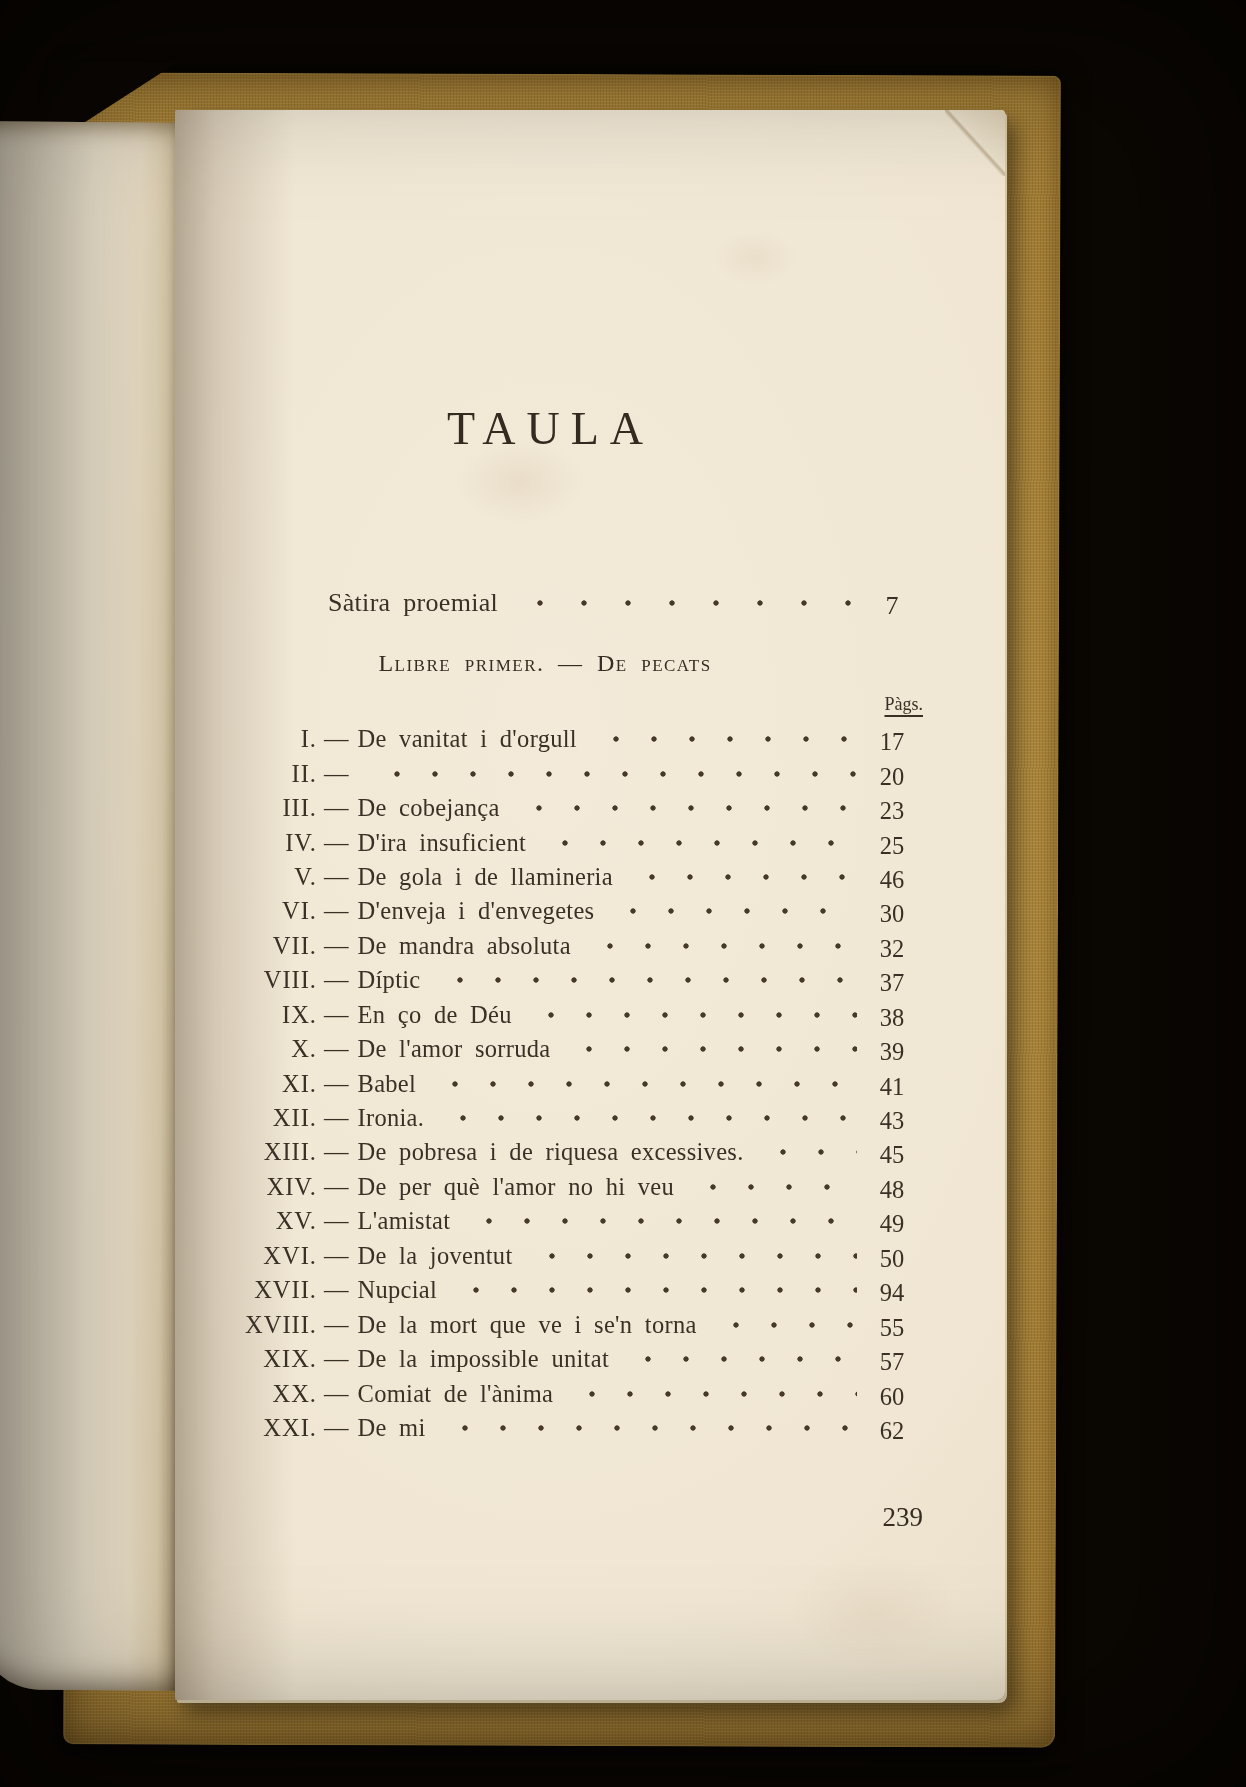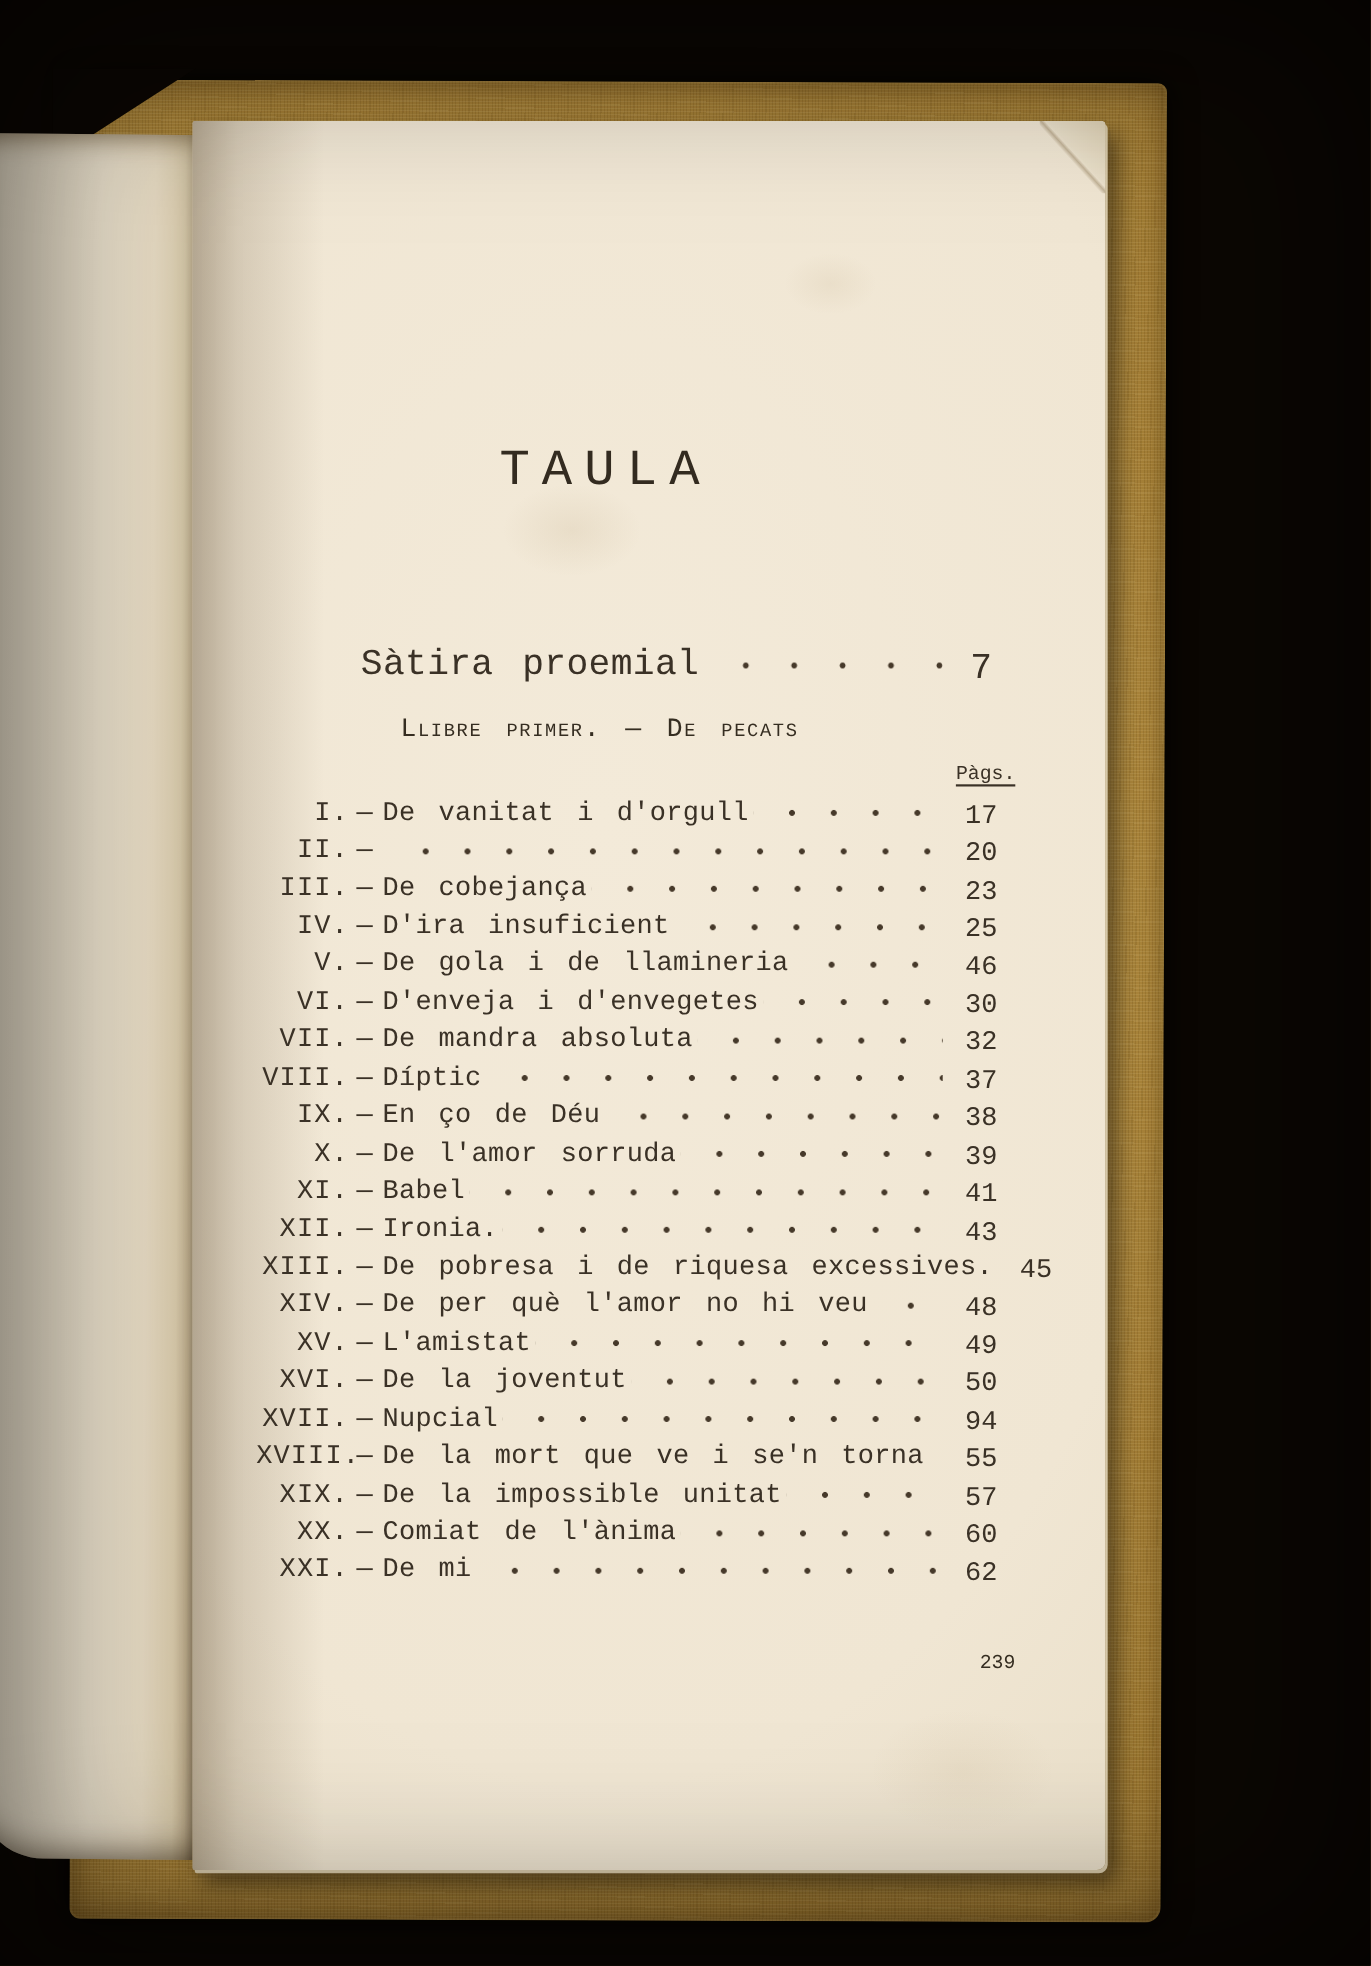--- a/index.html
+++ b/index.html
@@ -1,19 +1,19 @@
 <!DOCTYPE html>
 <html><head>
 <meta charset="utf-8">
 <style>
   html,body{margin:0;padding:0;background:#0b0703;}
   .stage{
     position:relative;width:1246px;height:1787px;overflow:hidden;
     background:#0b0703;
-    font-family:Liberation Mono, monospace;
+    font-family:Liberation Serif, serif;
   }
   
   .cover{
     position:absolute;left:66px;top:74px;width:992px;height:1672px;
     background-color:#b8903f;
     background-image:
       repeating-linear-gradient(0deg, rgba(255,236,180,.10) 0 1px, rgba(0,0,0,0) 1px 3px),
       repeating-linear-gradient(90deg, rgba(92,62,10,.16) 0 1px, rgba(0,0,0,0) 1px 3px),
       radial-gradient(circle at 50% 45%, rgba(255,230,160,.10), rgba(60,35,0,.22));
     border-radius:10px 8px 14px 10px;
@@ -62,21 +62,21 @@
   }
   
   .page-text{position:absolute;inset:0;}
   .taula{
     position:absolute;top:292px;left:0;width:740px;text-align:center;
     font-size:46px;letter-spacing:11px;padding-left:11px;box-sizing:border-box;
     color:#332b20;
   }
   .proemial-row{
     position:absolute;top:476px;left:153px;width:595px;
-    display:flex;align-items:center;font-size:33px;word-spacing:9px;
+    display:flex;align-items:center;font-size:26px;word-spacing:9px;
   }
   .section-heading{
     position:absolute;top:540px;left:0;width:740px;text-align:center;
     font-size:24px;font-variant:small-caps;letter-spacing:1.5px;word-spacing:6px;
     color:#352d21;
   }
   .pags{
     position:absolute;top:584px;left:640px;width:108px;text-align:right;
     font-size:18px;
   }
@@ -90,21 +90,21 @@
   .t{flex:0 0 auto;word-spacing:6px;letter-spacing:.3px;}
   .leader{
     flex:1 1 auto;height:34px;margin:0 4px;
     background-image:radial-gradient(circle, #46392a 2.3px, rgba(70,57,42,0) 3px);
     background-size:38px 34px;background-repeat:repeat-x;background-position:16px 62%;
   }
   .leader-wide{background-size:44px 34px;}
   .pg{width:62px;text-align:center;flex:0 0 auto;position:relative;top:3px;}
   .folio{
     position:absolute;top:1392px;left:630px;width:118px;text-align:right;
-    font-size:18px;color:#352d21;
+    font-size:27px;color:#352d21;
   }
   .vignette{
     position:absolute;inset:0;pointer-events:none;
     box-shadow:inset 0 0 160px 30px rgba(0,0,0,.55);
   }
 </style>
 </head>
 <body>
 
 <div class="stage">

